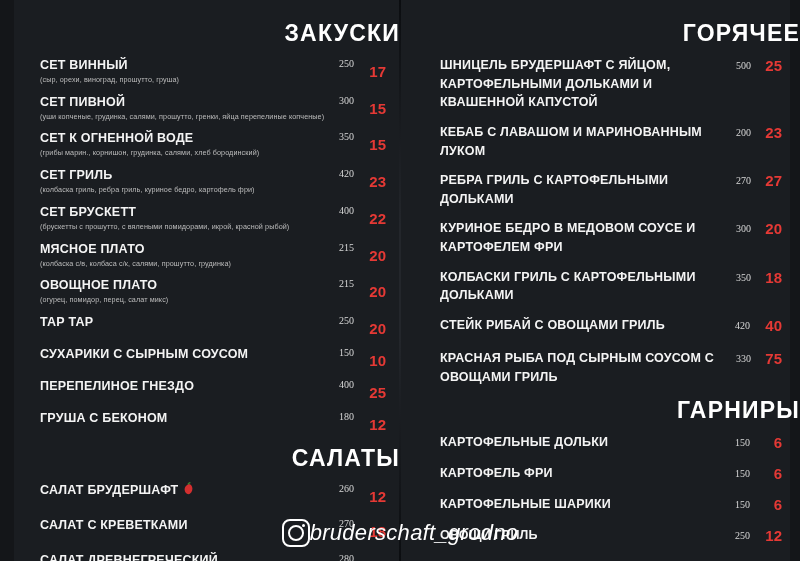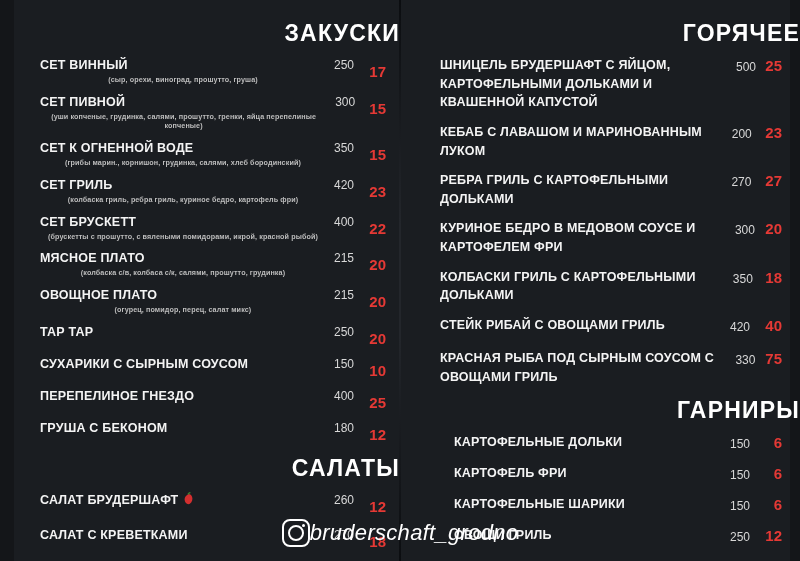--- a/index.html
+++ b/index.html
@@ -58,54 +58,54 @@
     font-weight: bold;
     letter-spacing: 0.2px;
     line-height: 1.18;
     color: #f4f4f4;
     display: inline;
     text-transform: uppercase;
   }
   .item .desc {
     display: block;
     font-size: 7.2px;
-    font-weight: bold;
+    font-weight: normal;
     color: #bdbdbd;
     line-height: 1.35;
     margin-top: 2px;
     letter-spacing: 0.1px;
-    text-align: center;
   }
   .item .gram {
-    font-size: 12px;
+    font-size: 10px;
     color: #d8d8d8;
     padding: 0 6px 0 2px;
     align-self: flex-start;
     margin-top: 3px;
     white-space: nowrap;
     min-width: 22px;
     text-align: right;
+    font-family: Liberation Serif, serif;
   }
   .item .price {
     color: #e53935;
     font-size: 15px;
     font-weight: bold;
     min-width: 26px;
     text-align: right;
     margin-top: 8px;
     white-space: nowrap;
   }
   
   .col-right .item .gram { margin-top: 5px; }
   .col-right .item .price { margin-top: 2px; }
   .col-right .item { margin-bottom: 11px; }
   .col-right .item .name { line-height: 1.25; }
 
   .garnir .item { margin-bottom: 9px; }
-  .garnir .item .name { font-weight: bold; margin-left: 14px; }
+  .garnir .item .name { font-weight: bold; }
 
   .salad .item { margin-bottom: 10px; }
 
   .chili {
     display: inline-block;
     vertical-align: -1px;
     margin-left: 5px;
   }
 
   .footer {

